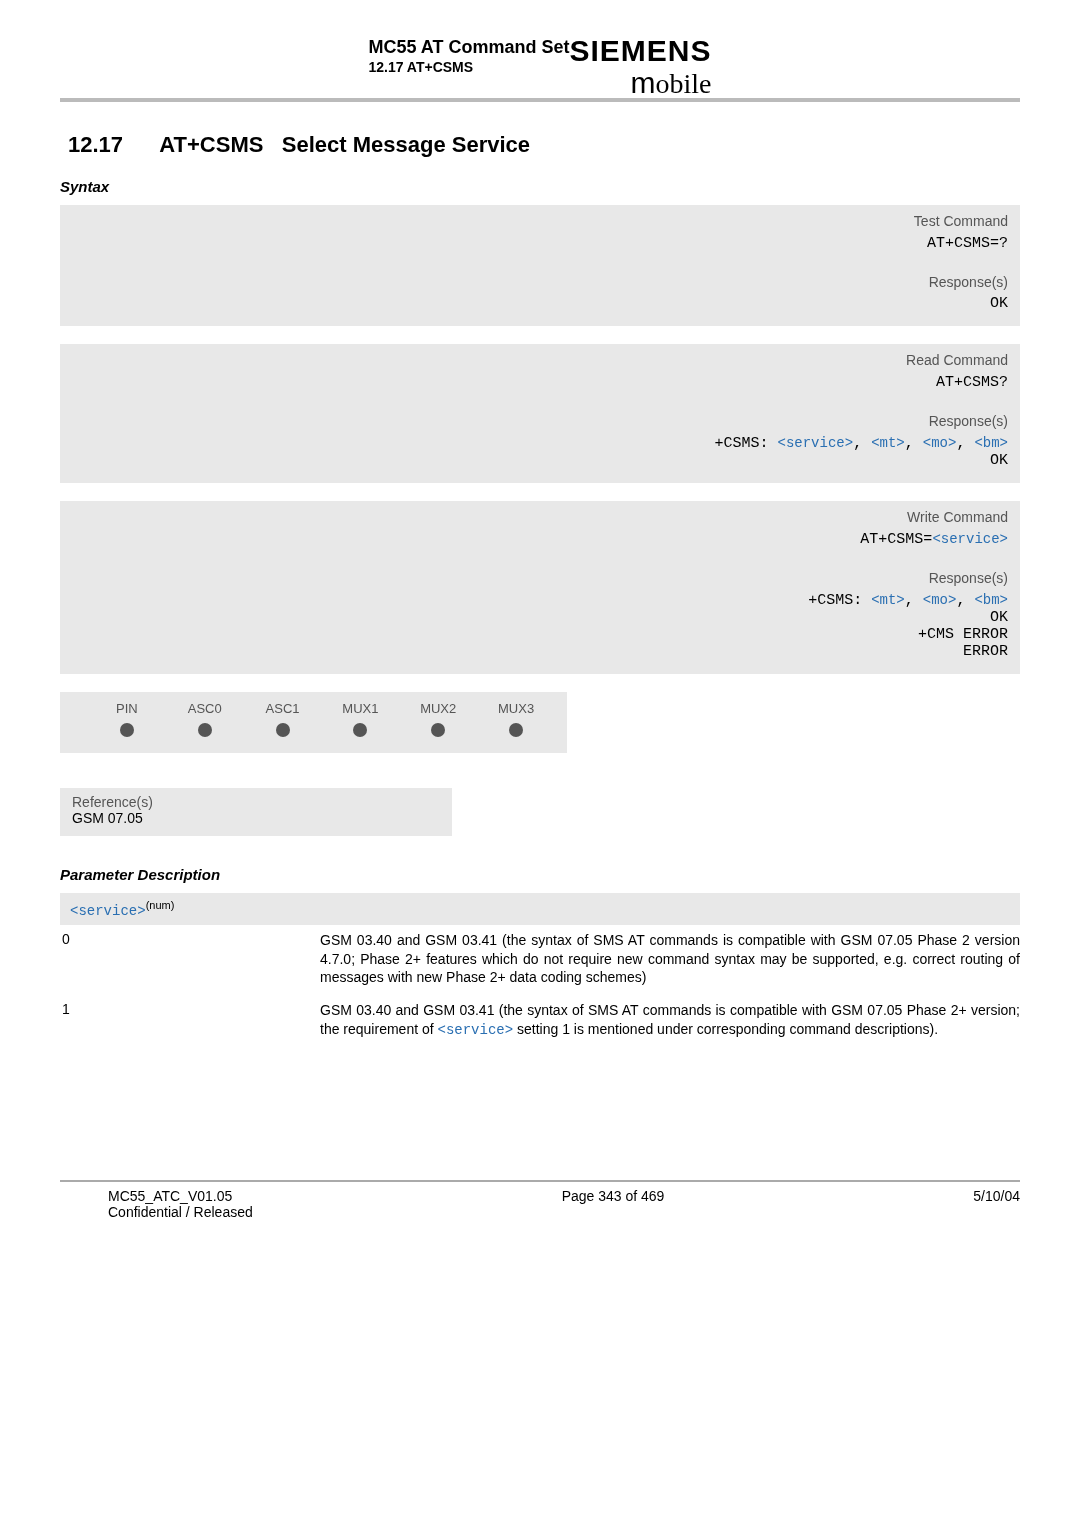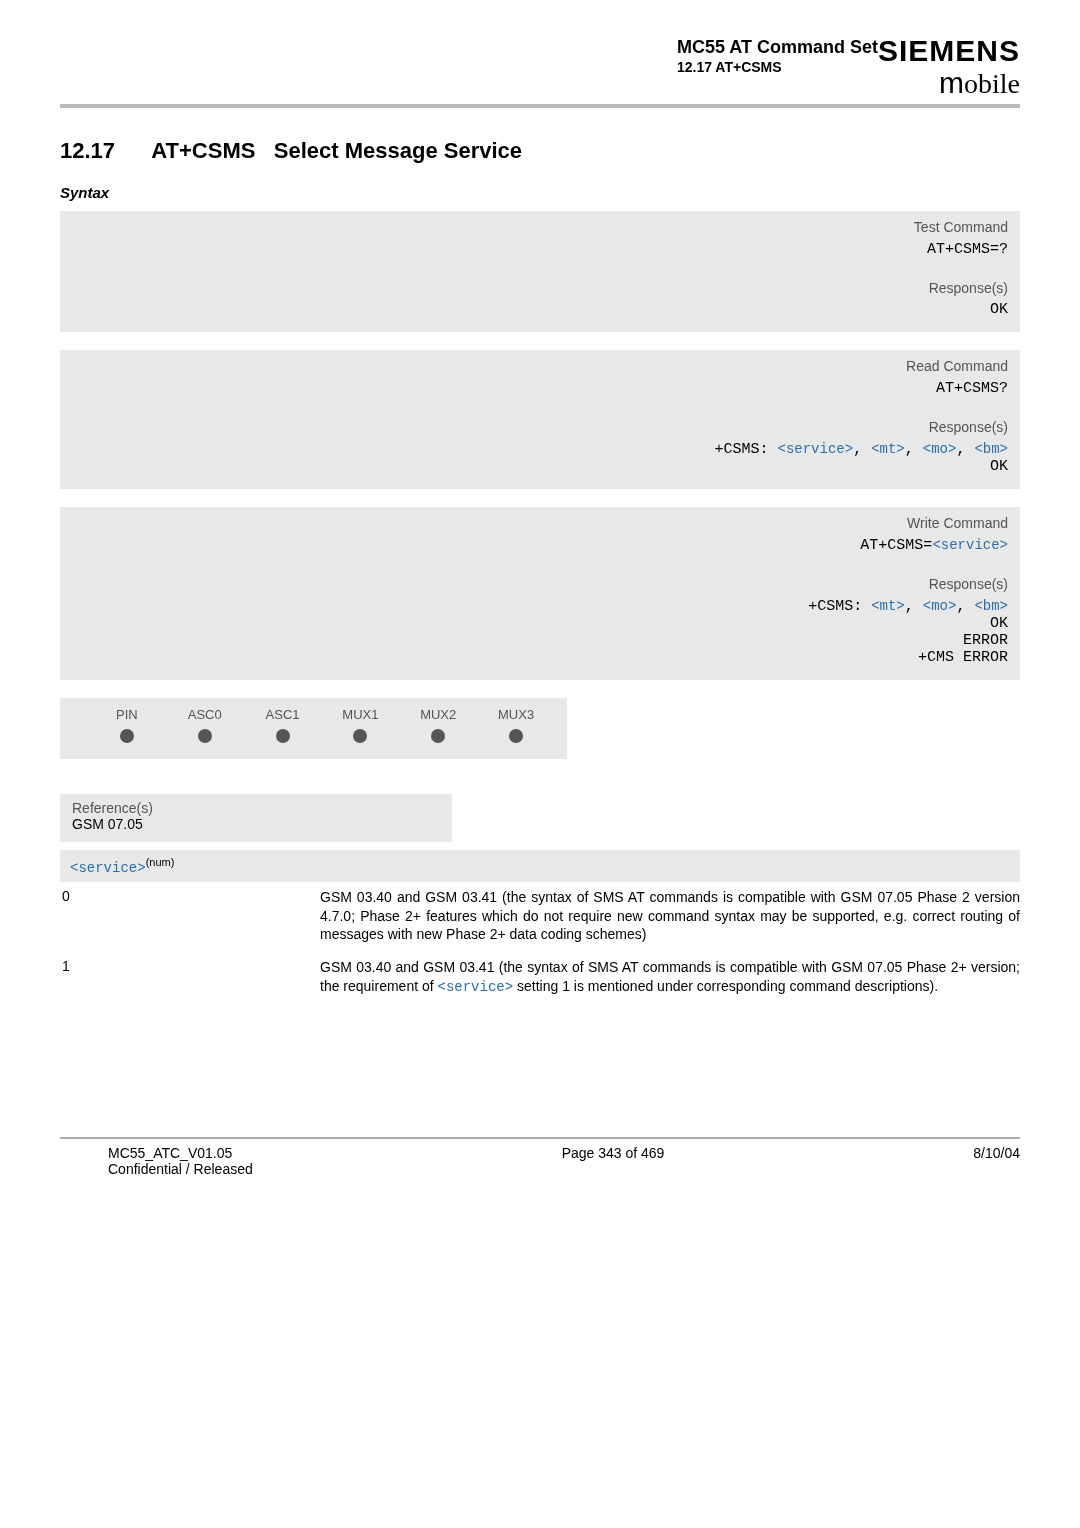--- a/index.html
+++ b/index.html
@@ -11,24 +11,24 @@
     font-size: 14px;
     color: #000;
     background: #fff;
     width: 1080px;
   }
   .page {
     padding: 36px 60px 24px 60px;
   }
   .header {
     display: flex;
-    justify-content: flex-end;
+    justify-content: center;
     align-items: flex-start;
     border-bottom: 4px solid #bbb;
-    padding-bottom: 6px;
+    padding-bottom: 0;
     margin-bottom: 30px;
   }
   .header-left { line-height: 1.25; }
   .header-doc-title {
     font-weight: bold;
     font-size: 18px;
   }
   .header-sub {
     font-weight: bold;
     font-size: 14px;
@@ -52,21 +52,21 @@
     margin-top: 2px;
   }
   .brand-mobile-m {
     font-weight: normal;
     font-size: 30px;
     font-family: 'Trebuchet MS', Arial, sans-serif;
   }
   h1.section-title {
     font-size: 22px;
     font-weight: bold;
-    margin: 10px 0 20px 0;
+    margin: 10px 0 20px 8px;
   }
   .sec-num { display:inline-block; width: 86px; }
   h2.subhead {
     font-size: 15px;
     font-style: italic;
     font-weight: bold;
     margin: 12px 0 10px 0;
   }
   .code-block, .code-blockhead {
     background: #e8e8e8;
@@ -203,22 +203,22 @@
   <div class="code-blockhead">Write Command</div>
   <div class="code-block" style="margin-bottom:0">
     <span class="mono">AT+CSMS=</span><span class="param-link">&lt;service&gt;</span>
   </div>
   <div class="code-blockhead">Response(s)</div>
   <div class="code-block">
     <div>
       <span class="mono">+CSMS: </span><span class="param-link">&lt;mt&gt;</span><span class="mono">, </span><span class="param-link">&lt;mo&gt;</span><span class="mono">, </span><span class="param-link">&lt;bm&gt;</span>
     </div>
     <div class="mono">OK</div>
+    <div class="mono">+CMS ERROR</div>
     <div class="mono">ERROR</div>
-    <div class="mono">+CMS ERROR</div>
   </div>
 
   
   <div class="channel-table">
     <table>
       <tbody>
           <tr>
         <th>PIN</th>
         <th>ASC0</th>
         <th>ASC1</th>
@@ -238,20 +238,21 @@
       </table>
   </div>
 
   <div style="height:14px"></div>
 
   <div class="refbox">
     <div class="lbl">Reference(s)</div>
     <div>GSM 07.05</div>
   </div>
 
+  <h2 class="subhead" style="margin-top:30px">Parameter Description</h2>
 
   <div class="param-name-box">
     <span class="mono param-link">&lt;service&gt;</span><span class="sup">(num)</span>
   </div>
 
   <div class="param-row">
     <div class="param-val">0</div>
     <div class="param-desc">GSM 03.40 and GSM 03.41 (the syntax of SMS AT commands is compatible with GSM 07.05 Phase 2 version 4.7.0; Phase 2+ features which do not require new command syntax may be supported, e.g. correct routing of messages with new Phase 2+ data coding schemes)</div>
   </div>
 
@@ -261,16 +262,16 @@
       <span>GSM 03.40 and GSM 03.41 (the syntax of SMS AT commands is compatible with GSM 07.05 Phase 2+ version; the requirement of </span><span class="param-link">&lt;service&gt;</span><span> setting 1 is mentioned under corresponding command descriptions).</span>
     </div>
   </div>
 
   <div class="footer">
     <div class="footer-left">
       <div>MC55_ATC_V01.05</div>
       <div>Confidential / Released</div>
     </div>
     <div class="footer-center">Page 343 of 469</div>
-    <div class="footer-right">8/10/04</div>
+    <div class="footer-right">5/10/04</div>
   </div>
 
 </div>
 
 </body></html>

